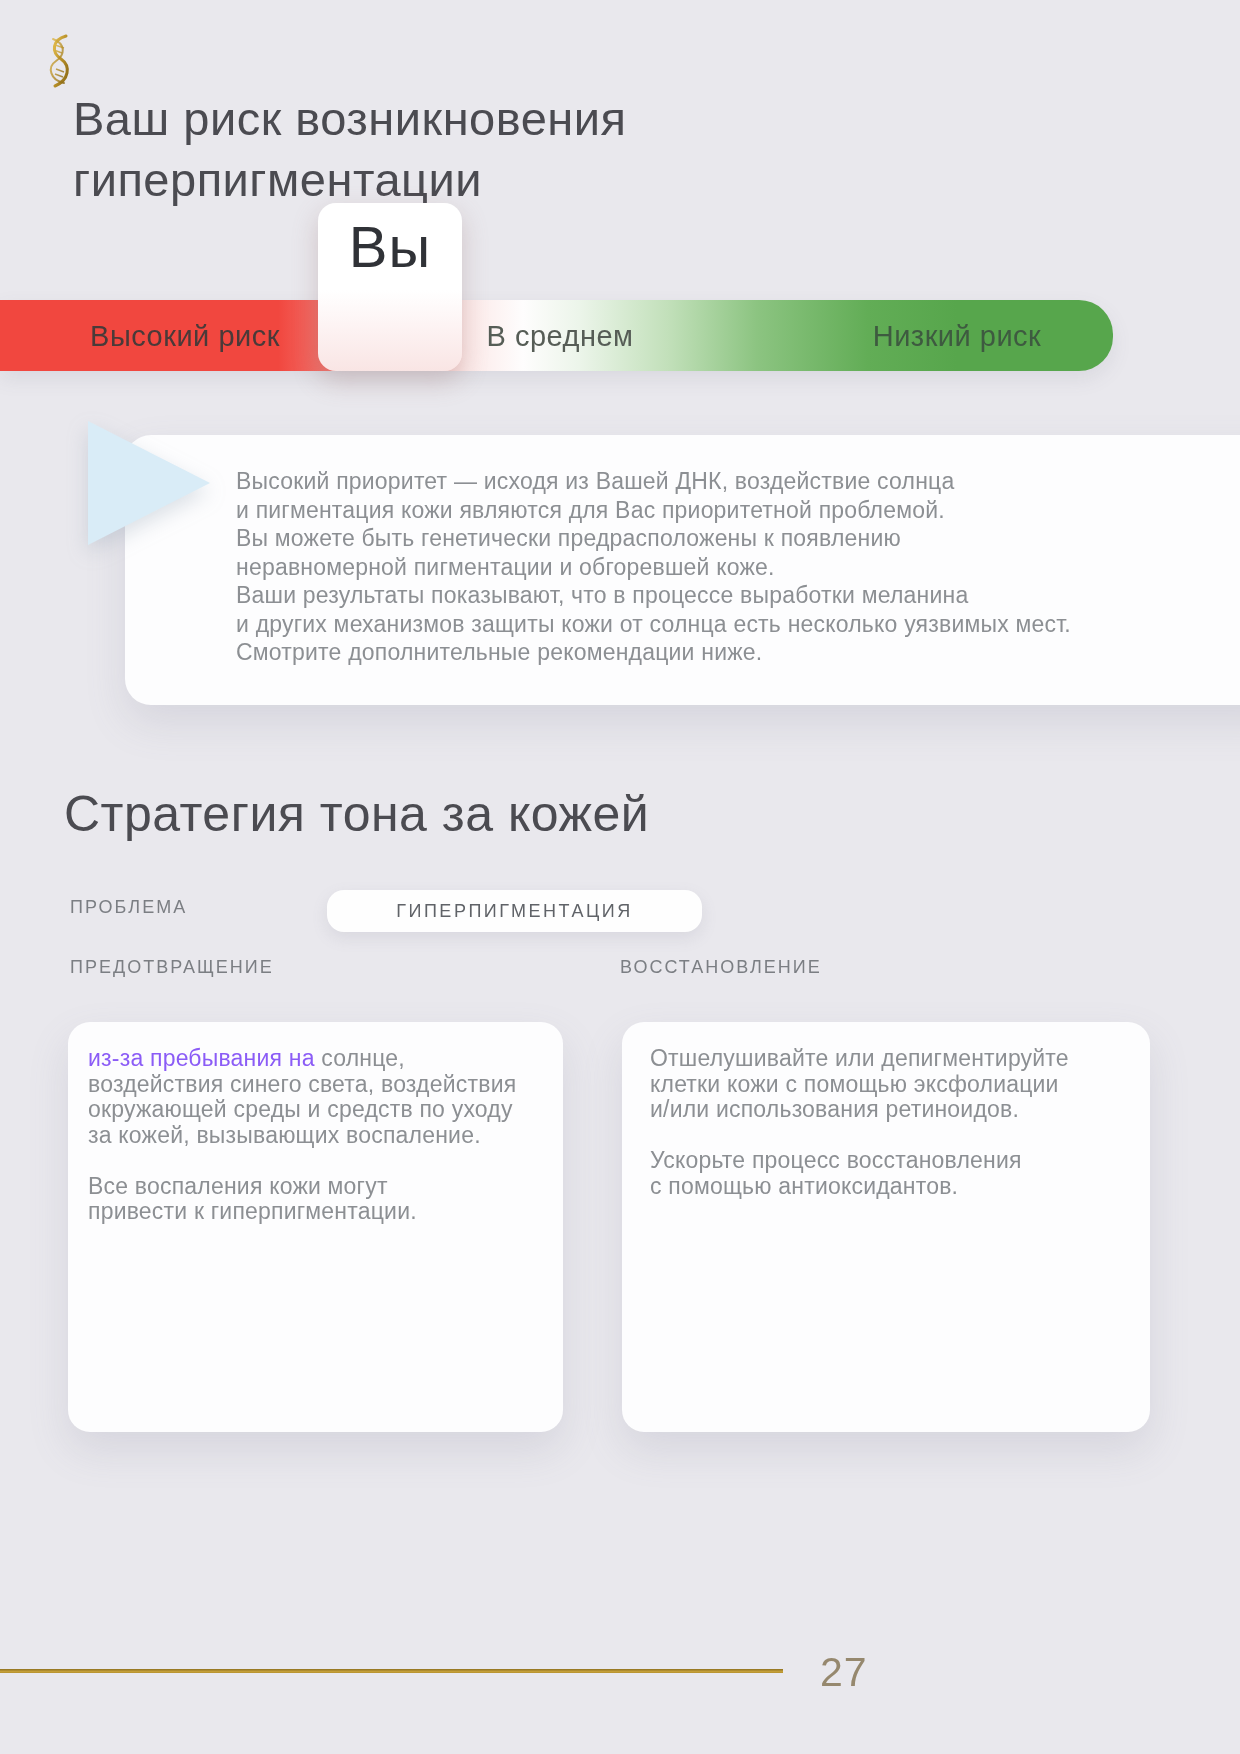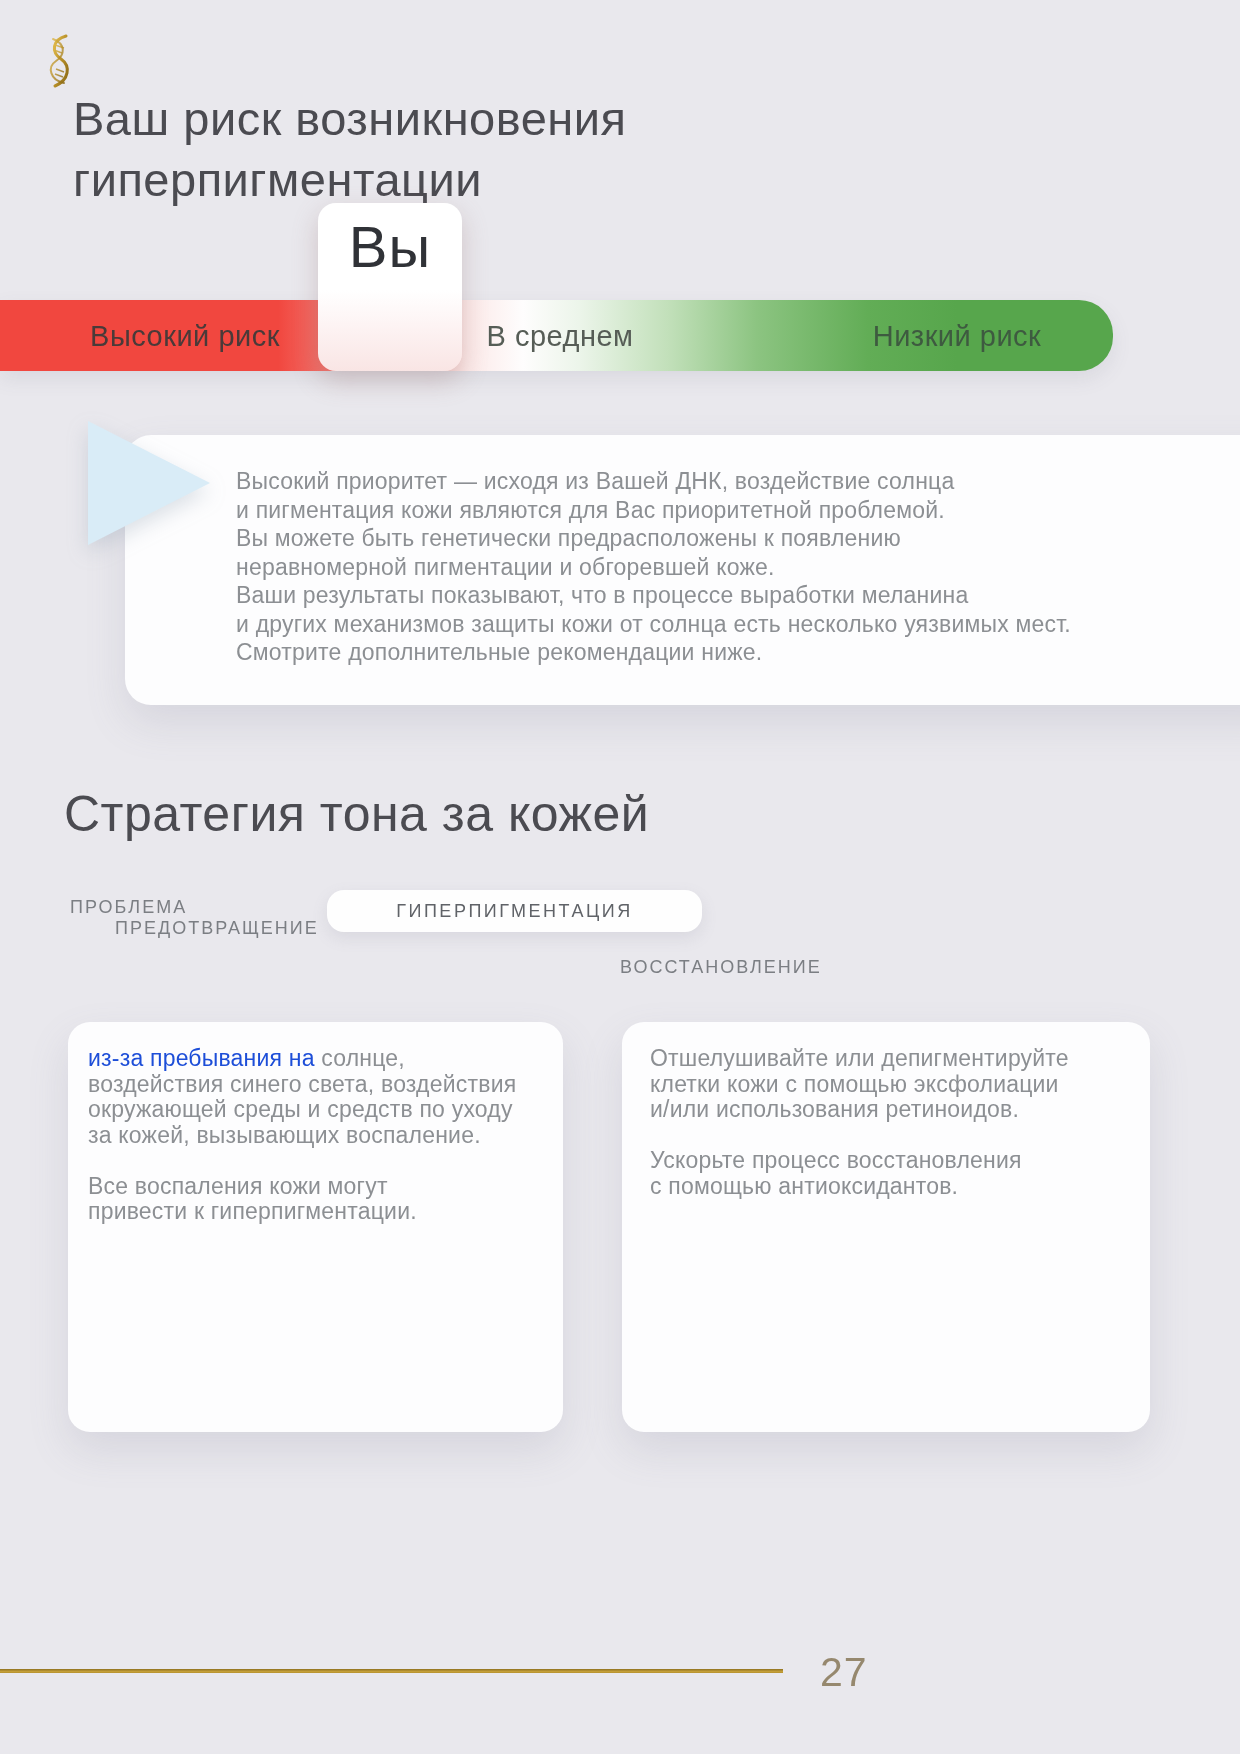--- a/index.html
+++ b/index.html
@@ -75,21 +75,21 @@
   
   .strategy-title{
     position:absolute;left:64px;top:785px;
     font-size:50px;font-weight:200;color:#4b4b51;letter-spacing:.5px;
   }
   .row-label{
     position:absolute;
     font-size:18px;color:#7b7e83;letter-spacing:2px;font-weight:400;
   }
   .problem-label{left:70px;top:897px;}
-  .prevention-label{left:70px;top:918px;margin-left:45px;}
+  .prevention-label{left:70px;top:957px;}
   .restoration-label{left:620px;top:957px;}
   .problem-badge{
     position:absolute;left:327px;top:890px;width:375px;height:42px;
     background:#fefefe;border-radius:17px;
     box-shadow:0 6px 16px rgba(120,120,145,.14);
     display:flex;align-items:center;justify-content:center;
     font-size:18px;color:#606368;letter-spacing:2.5px;
   }
   .content-card{
     position:absolute;top:1022px;height:410px;
@@ -98,21 +98,21 @@
   }
   .content-card.left{left:68px;width:495px;}
   .content-card.right{left:622px;width:528px;}
   .card-text{
     position:absolute;top:24px;
     font-size:23px;line-height:25.5px;color:#8c8f93;
     white-space:pre-line;letter-spacing:.2px;
   }
   .content-card.left .card-text{left:20px;right:14px;}
   .content-card.right .card-text{left:28px;right:14px;}
-  .highlight-dark{color:#1d4ed8;}
+  .highlight-dark{color:#8b5cf6;}
   
   .footer-rule{
     position:absolute;left:0;top:1669px;width:783px;height:4px;
     background:linear-gradient(180deg,#8f701f 0%,#c9a43c 70%,#b08c2c 100%);
   }
   .page-number{
     position:absolute;left:820px;top:1649px;
     font-size:41px;font-weight:200;color:#96886e;letter-spacing:1px;
   }
 </style>

